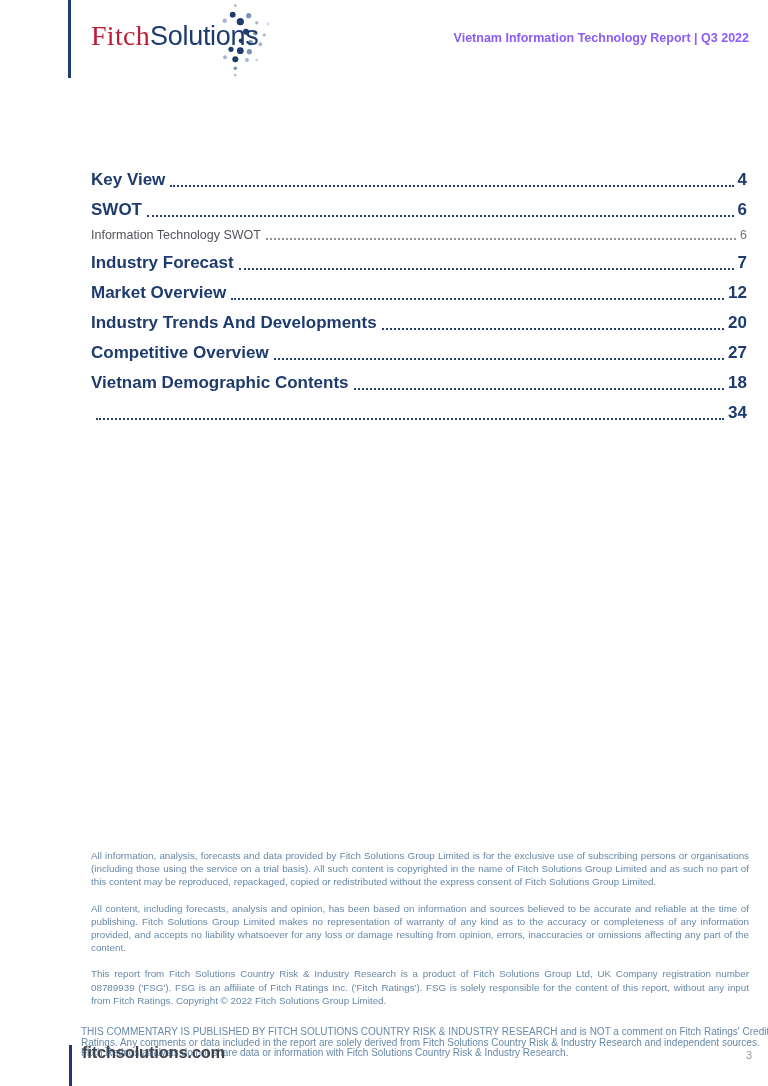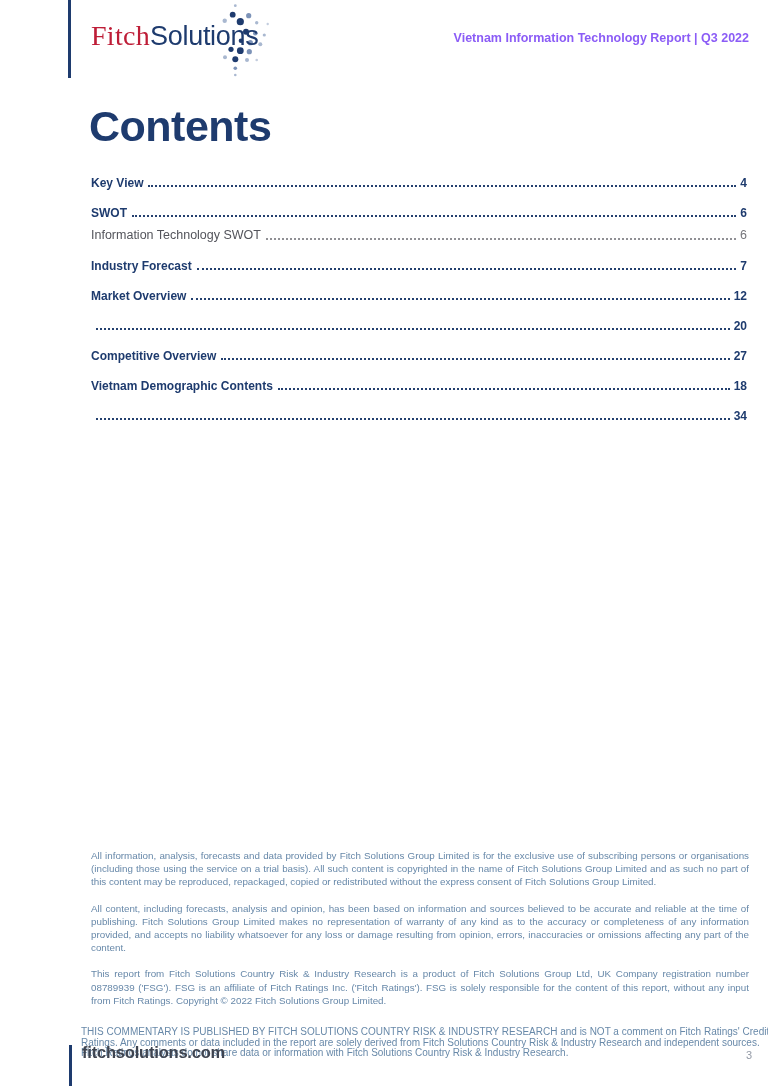--- a/index.html
+++ b/index.html
@@ -47,21 +47,21 @@
     font-size: 43px; font-weight: bold; color: #1e3b6e;
     letter-spacing: -.5px; line-height: 1.1;
   }
   .toc { position: absolute; left: 55px; right: 57px; top: 174px; }
   .toc-row { display: flex; align-items: flex-end; cursor: pointer; }
   .toc-row.l1 { height: 16px; margin-bottom: 14px; }
   .toc-row.l2 { height: 15px; }
   .toc-row.after-sub { margin-bottom: 7px; }
   .toc-row.sub { margin-bottom: 15px; }
   .toc-label { white-space: nowrap; }
-  .l1 .toc-label, .l1 .toc-page { font-size: 12px; font-weight: bold; color: #1e3b6e; }
+  .l1 .toc-label, .l1 .toc-page { font-size: 17px; font-weight: bold; color: #1e3b6e; }
   .l2 .toc-label { font-size: 12.5px; color: #53545b; }
   .l2 .toc-page { font-size: 12.5px; color: #75757b; }
   .leader {
     flex: 1; height: 0;
     border-bottom: 2px dotted #24406f;
     margin: 0 4px 3px 5px;
   }
   .l2 .leader { border-bottom: 2px dotted #909095; margin-bottom: 2px; }
 
   
@@ -125,21 +125,20 @@
     <circle cx="29" cy="58" r="2" fill="#a9b8d0"></circle>
     <circle cx="38.7" cy="58" r="1.3" fill="#c3cdde"></circle>
     <circle cx="17.3" cy="66.3" r="1.8" fill="#7d93b8"></circle>
     <circle cx="17.3" cy="73" r="1.3" fill="#a9b8d0"></circle>
   </svg>
 
   <div class="logo"><span class="logo-fitch">Fitch</span><span class="logo-solutions">Solutions</span></div>
 
   <div class="report-title">Vietnam Information Technology Report | Q3 2022</div>
 
-  <h1 class="contents-title">Contents</h1>
 
   <nav class="toc">
 
     <div class="toc-row l1">
       <span class="toc-label">Key View</span>
       <span class="leader"></span>
       <span class="toc-page">4</span>
     </div>
 
     <div class="toc-row l1 after-sub">
@@ -160,20 +159,21 @@
       <span class="toc-page">7</span>
     </div>
 
     <div class="toc-row l1">
       <span class="toc-label">Market Overview</span>
       <span class="leader"></span>
       <span class="toc-page">12</span>
     </div>
 
     <div class="toc-row l1">
+      <span class="toc-label">Industry Trends And Developments</span>
       <span class="leader"></span>
       <span class="toc-page">20</span>
     </div>
 
     <div class="toc-row l1">
       <span class="toc-label">Competitive Overview</span>
       <span class="leader"></span>
       <span class="toc-page">27</span>
     </div>
 

